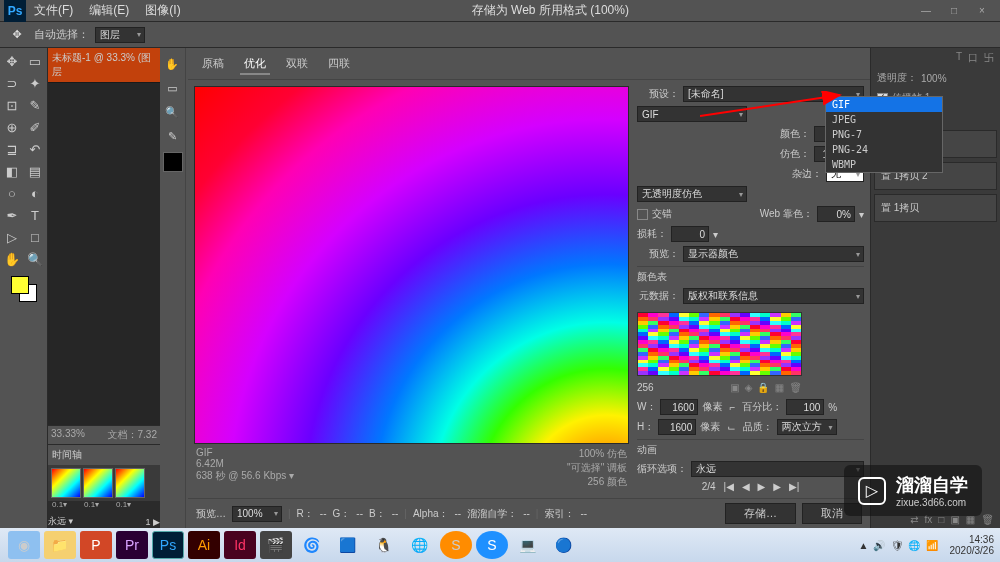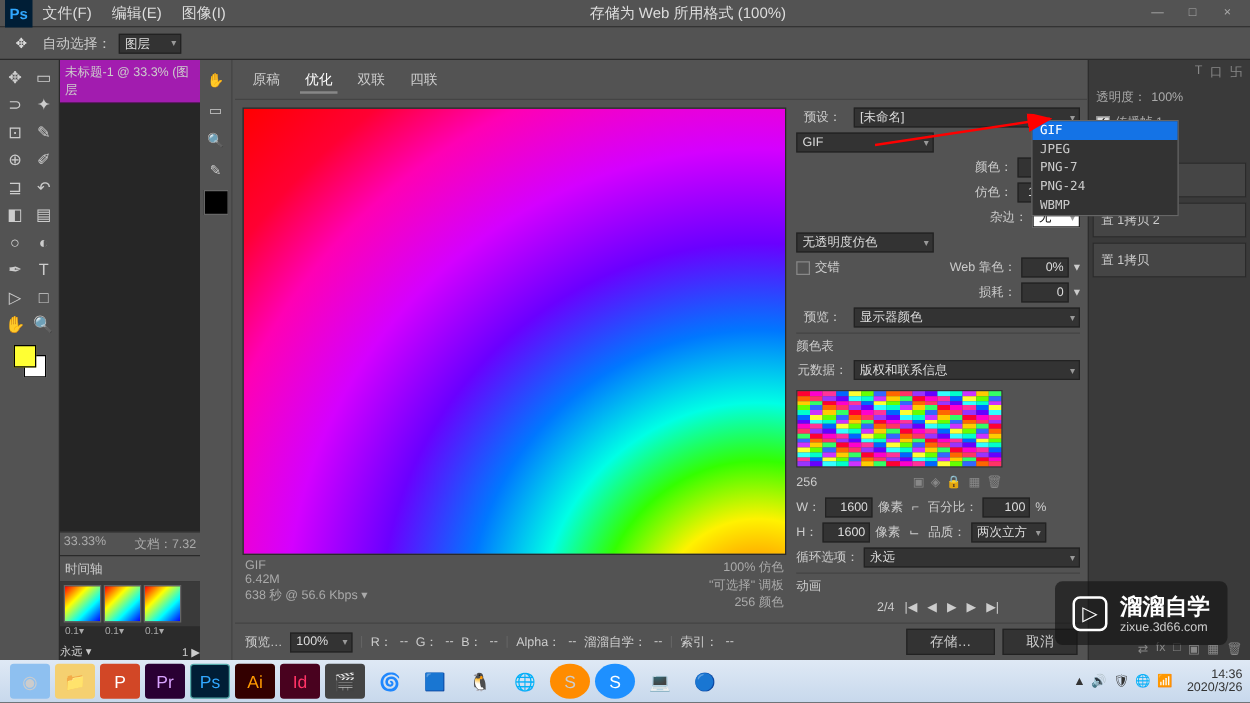--- a/index.html
+++ b/index.html
@@ -23,21 +23,21 @@
 
 .toolbox { width: 48px; background: #535353; border-right: 1px solid #2a2a2a; display: flex; flex-direction: column; align-items: center; padding: 2px; }
 .tool-row { display: flex; gap: 1px; }
 .tool { width: 22px; height: 22px; display: flex; align-items: center; justify-content: center; color: #ccc; font-size: 13px; }
 .color-swatch { width: 26px; height: 26px; position: relative; margin-top: 6px; }
 .fg-color { width: 18px; height: 18px; background: #ffff33; border: 1px solid #000; position: absolute; top: 0; left: 0; z-index: 2; }
 .bg-color { width: 18px; height: 18px; background: #fff; border: 1px solid #000; position: absolute; bottom: 0; right: 0; }
 
 
 .doc-area { width: 112px; background: #2b2b2b; display: flex; flex-direction: column; }
-.doc-tab { background: #a21caf; font-size: 10px; color: #ccc; padding: 3px 4px; border-bottom: 1px solid #1a1a1a; }
+.doc-tab { background: #c2410c; font-size: 10px; color: #ccc; padding: 3px 4px; border-bottom: 1px solid #1a1a1a; }
 .doc-canvas { flex: 1; background: #262626; }
 .doc-status { font-size: 10px; color: #aaa; padding: 2px 3px; background: #535353; border-top: 1px solid #2a2a2a; display: flex; justify-content: space-between; }
 .timeline-header { background: #535353; padding: 3px 4px; font-size: 10px; border-top: 1px solid #2a2a2a; }
 .timeline { background: #3a3a3a; padding: 3px; display: flex; gap: 2px; }
 .tl-frame { width: 30px; height: 30px; background: linear-gradient(135deg, #f00, #ff0, #0ff, #00f); border: 1px solid #666; position: relative; }
 .tl-frame::after { content: attr(data-lbl); position: absolute; bottom: -12px; left: 0; font-size: 8px; color: #aaa; }
 .tl-row { display: flex; gap: 3px; align-items: center; margin-top: 14px; font-size: 9px; }
 
 
 .dialog { flex: 1; background: #535353; display: flex; flex-direction: column; position: relative; }
@@ -48,21 +48,21 @@
 .dlg-tab { font-size: 11px; color: #ccc; padding: 2px 4px; }
 .dlg-tab.active { color: #fff; border-bottom: 2px solid #888; }
 .dialog-body { margin-left: 28px; flex: 1; display: flex; padding: 6px; gap: 8px; overflow: hidden; }
 
 .preview { width: 435px; display: flex; flex-direction: column; }
 .preview-img { flex: 1; background: radial-gradient(circle at 95% 115%, #ff1a1a 0%, #ff8a00 6%, #fff200 14%, #33ff00 22%, #00ffe5 30%, #0077ff 40%, #6a00ff 52%, #d400ff 65%, #ff00b3 78%, #ff0033 88%, #ff0000 100%); border: 1px solid #2a2a2a; }
 .preview-status { display: flex; justify-content: space-between; font-size: 10px; color: #aaa; padding: 3px 2px; }
 
 .settings { flex: 1; display: flex; flex-direction: column; gap: 4px; font-size: 10px; }
 .row { display: flex; align-items: center; gap: 4px; }
-.lbl { width: 42px; text-align: center; color: #ccc; }
+.lbl { width: 42px; text-align: right; color: #ccc; }
 .sel { background: #333; border: 1px solid #222; color: #ddd; padding: 1px 4px; font-size: 10px; height: 16px; display: flex; align-items: center; position: relative; }
 .sel::after { content: "▾"; position: absolute; right: 3px; color: #999; font-size: 8px; }
 .txt-input { background: #333; border: 1px solid #222; color: #ddd; padding: 1px 3px; font-size: 10px; width: 38px; text-align: right; height: 16px; }
 .cbx { width: 11px; height: 11px; border: 1px solid #888; display: inline-block; }
 .cbx.checked { background: #ddd; position: relative; }
 .cbx.checked::after { content: "✓"; color: #000; font-size: 9px; position: absolute; top: -2px; left: 0; }
 
 .dropdown-open { position: absolute; left: 665px; top: 48px; width: 118px; background: #333; border: 1px solid #666; z-index: 100; }
 .dropdown-open div { padding: 2px 6px; font-size: 10px; color: #ccc; font-family: monospace; }
 .dropdown-open div.sel-opt { background: #1473e6; color: #fff; }
@@ -242,21 +242,21 @@
         <div class="row">
             <div class="sel" style="width:110px">无透明度仿色</div>
           </div>
         <div class="row">
             <span class="cbx"></span>
             <span>交错</span>
           <span style="margin-left:auto">Web 靠色：</span>
             <input class="txt-input" value="0%" style="">
             <span>▾</span>
           </div>
-        <div class="row" style="justify-content:flex-end">
+        <div class="row" style="">
             <span>损耗：</span>
             <input class="txt-input" value="0" style="">
             <span>▾</span>
           </div>
         <div class="row">
             <span class="lbl">预览：</span>
             <div class="sel" style="flex:1">显示器颜色</div>
           </div>
         <div class="row" style="border-top:1px solid #444;padding-top:3px">
             <span>颜色表</span>
@@ -543,26 +543,26 @@
             <span>%</span>
           </div>
         <div class="row">
             <span>H：</span>
             <input class="txt-input" value="1600" style="">
             <span>像素</span>
             <span style="margin:0 3px">⌙</span>
             <span>品质：</span>
             <div class="sel" style="width:60px">两次立方</div>
           </div>
+        <div class="row" style="border-top:1px solid #444;padding-top:3px">
+            <span>动画</span>
+          </div>
         <div class="row">
             <span>循环选项：</span>
             <div class="sel" style="flex:1">永远</div>
-          </div>
-        <div class="row" style="border-top:1px solid #444;padding-top:3px">
-            <span>动画</span>
           </div>
         <div class="row" style="justify-content:center;gap:8px">
           <span>2/4</span>
           <span>|◀</span>
           <span>◀</span>
           <span>▶</span>
           <span>▶</span>
           <span>▶|</span>
         </div>
       </div>

